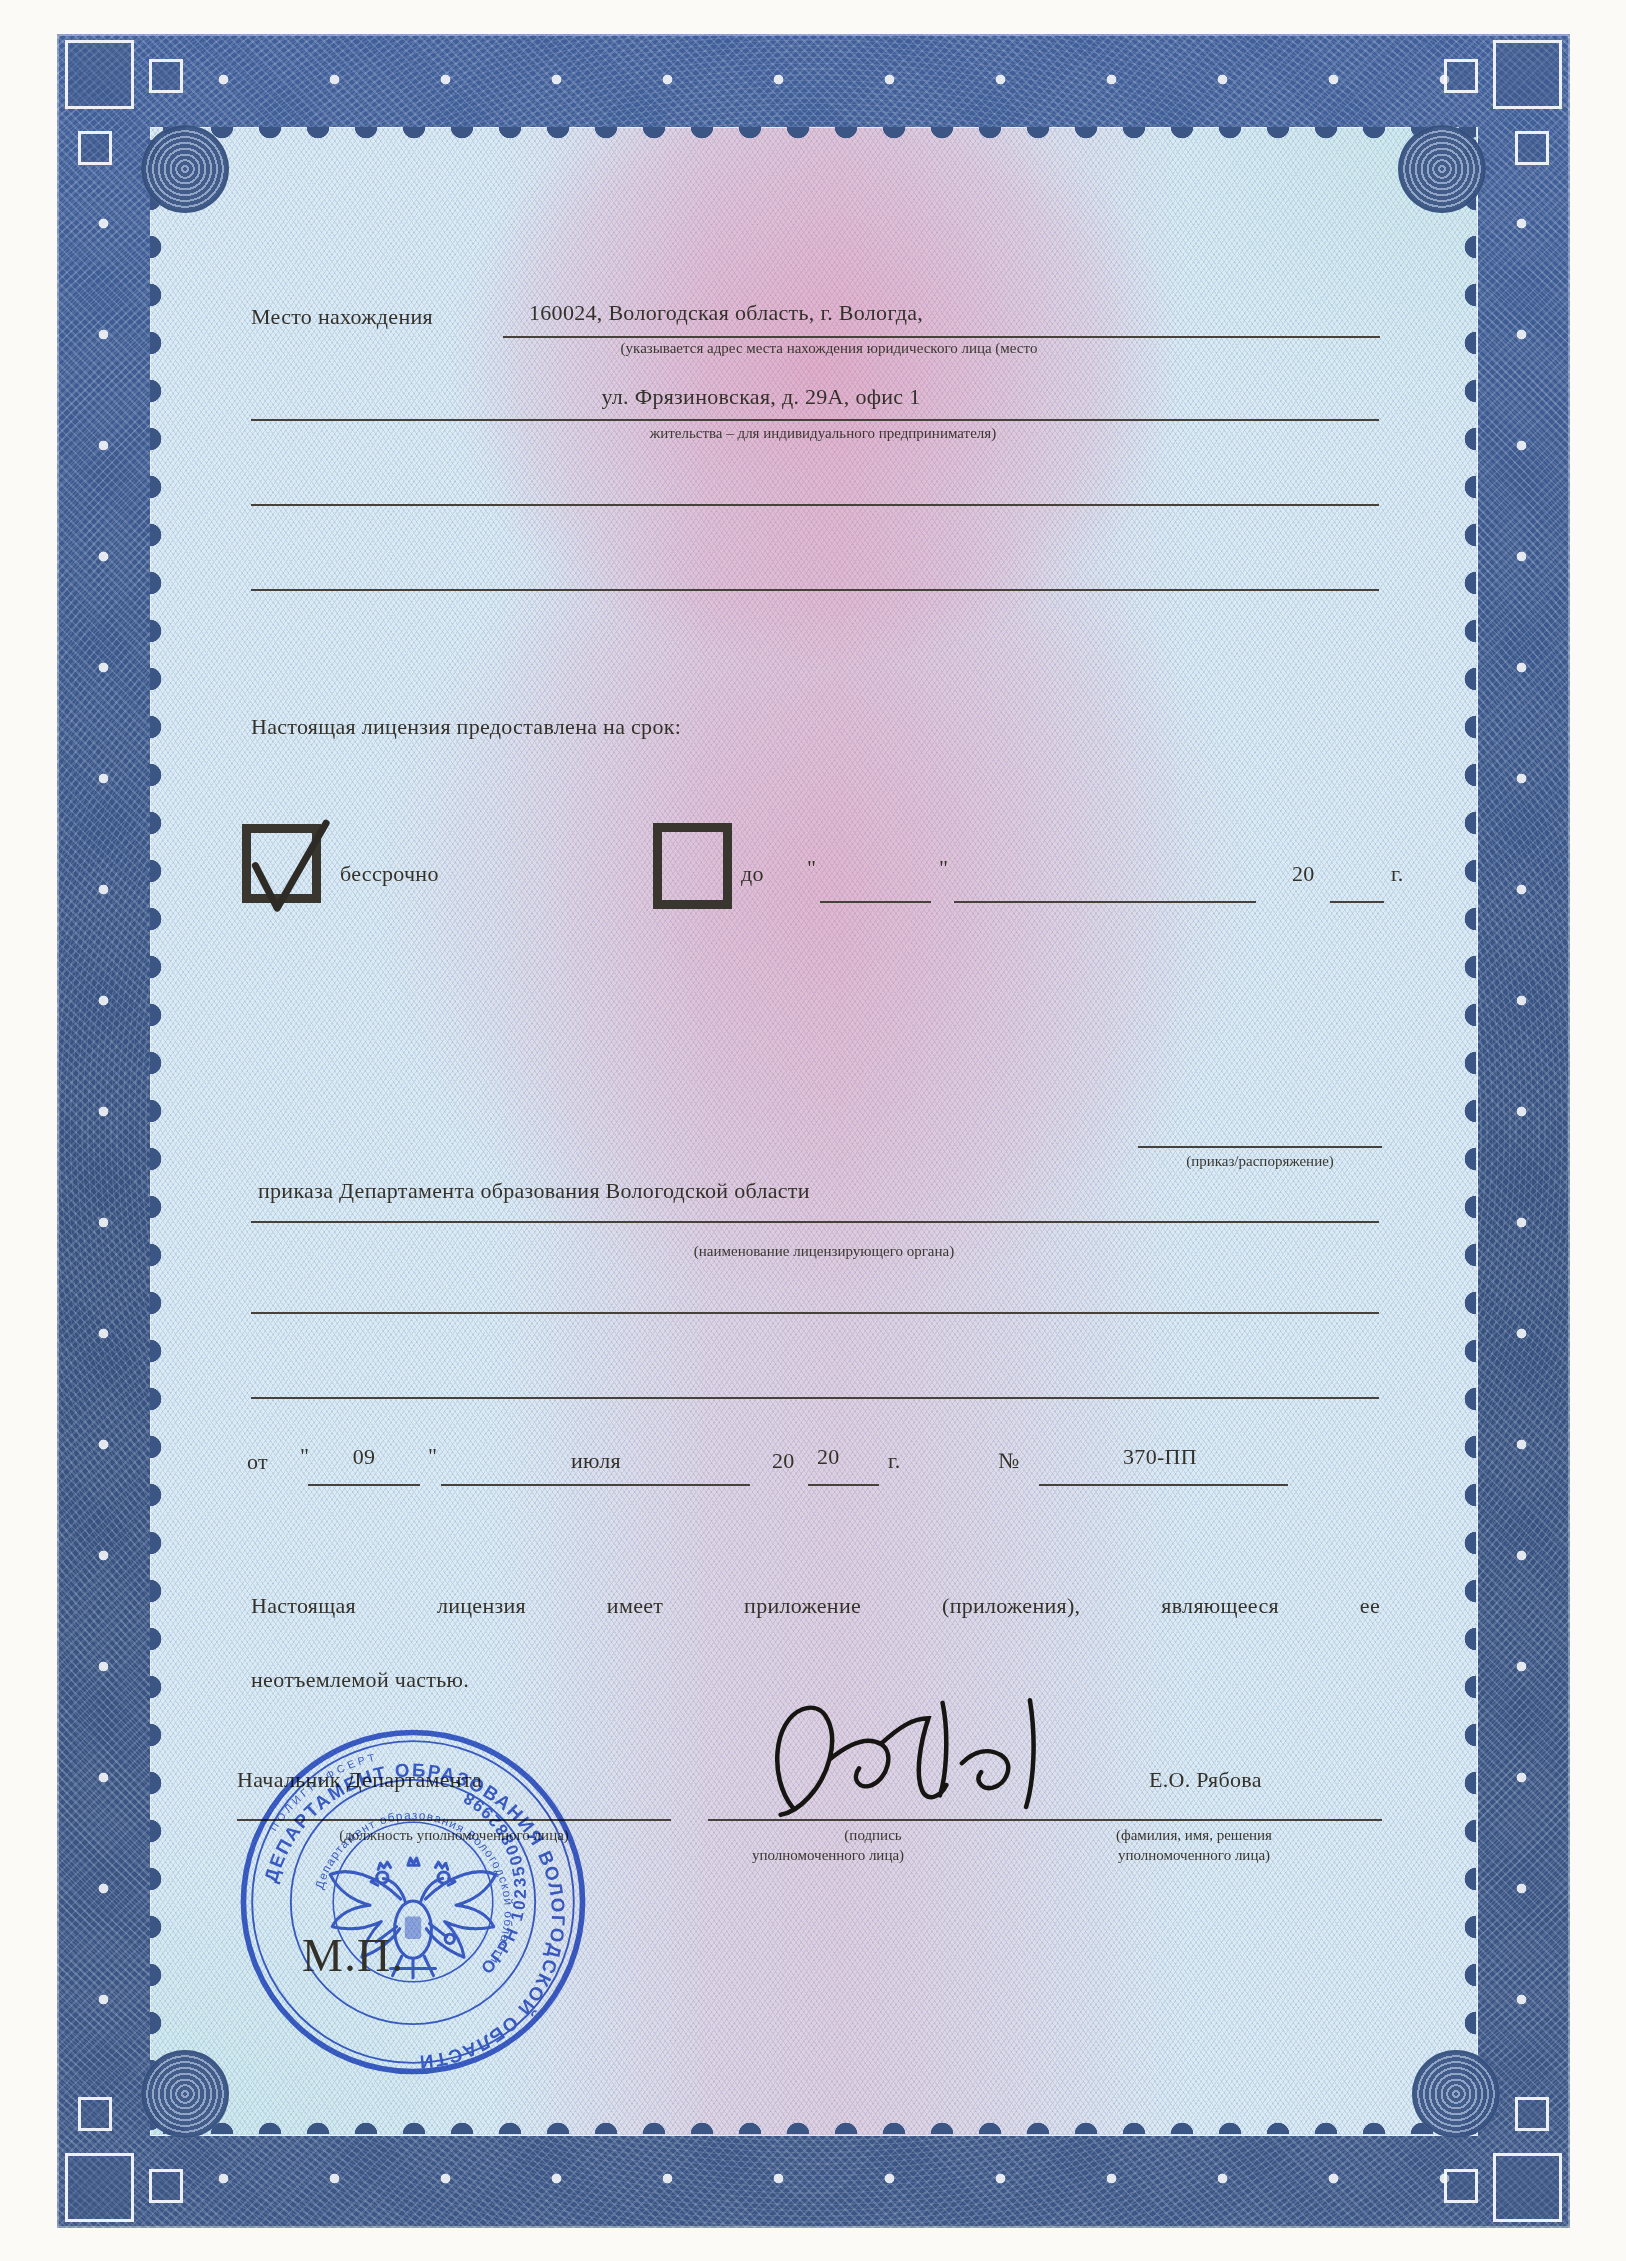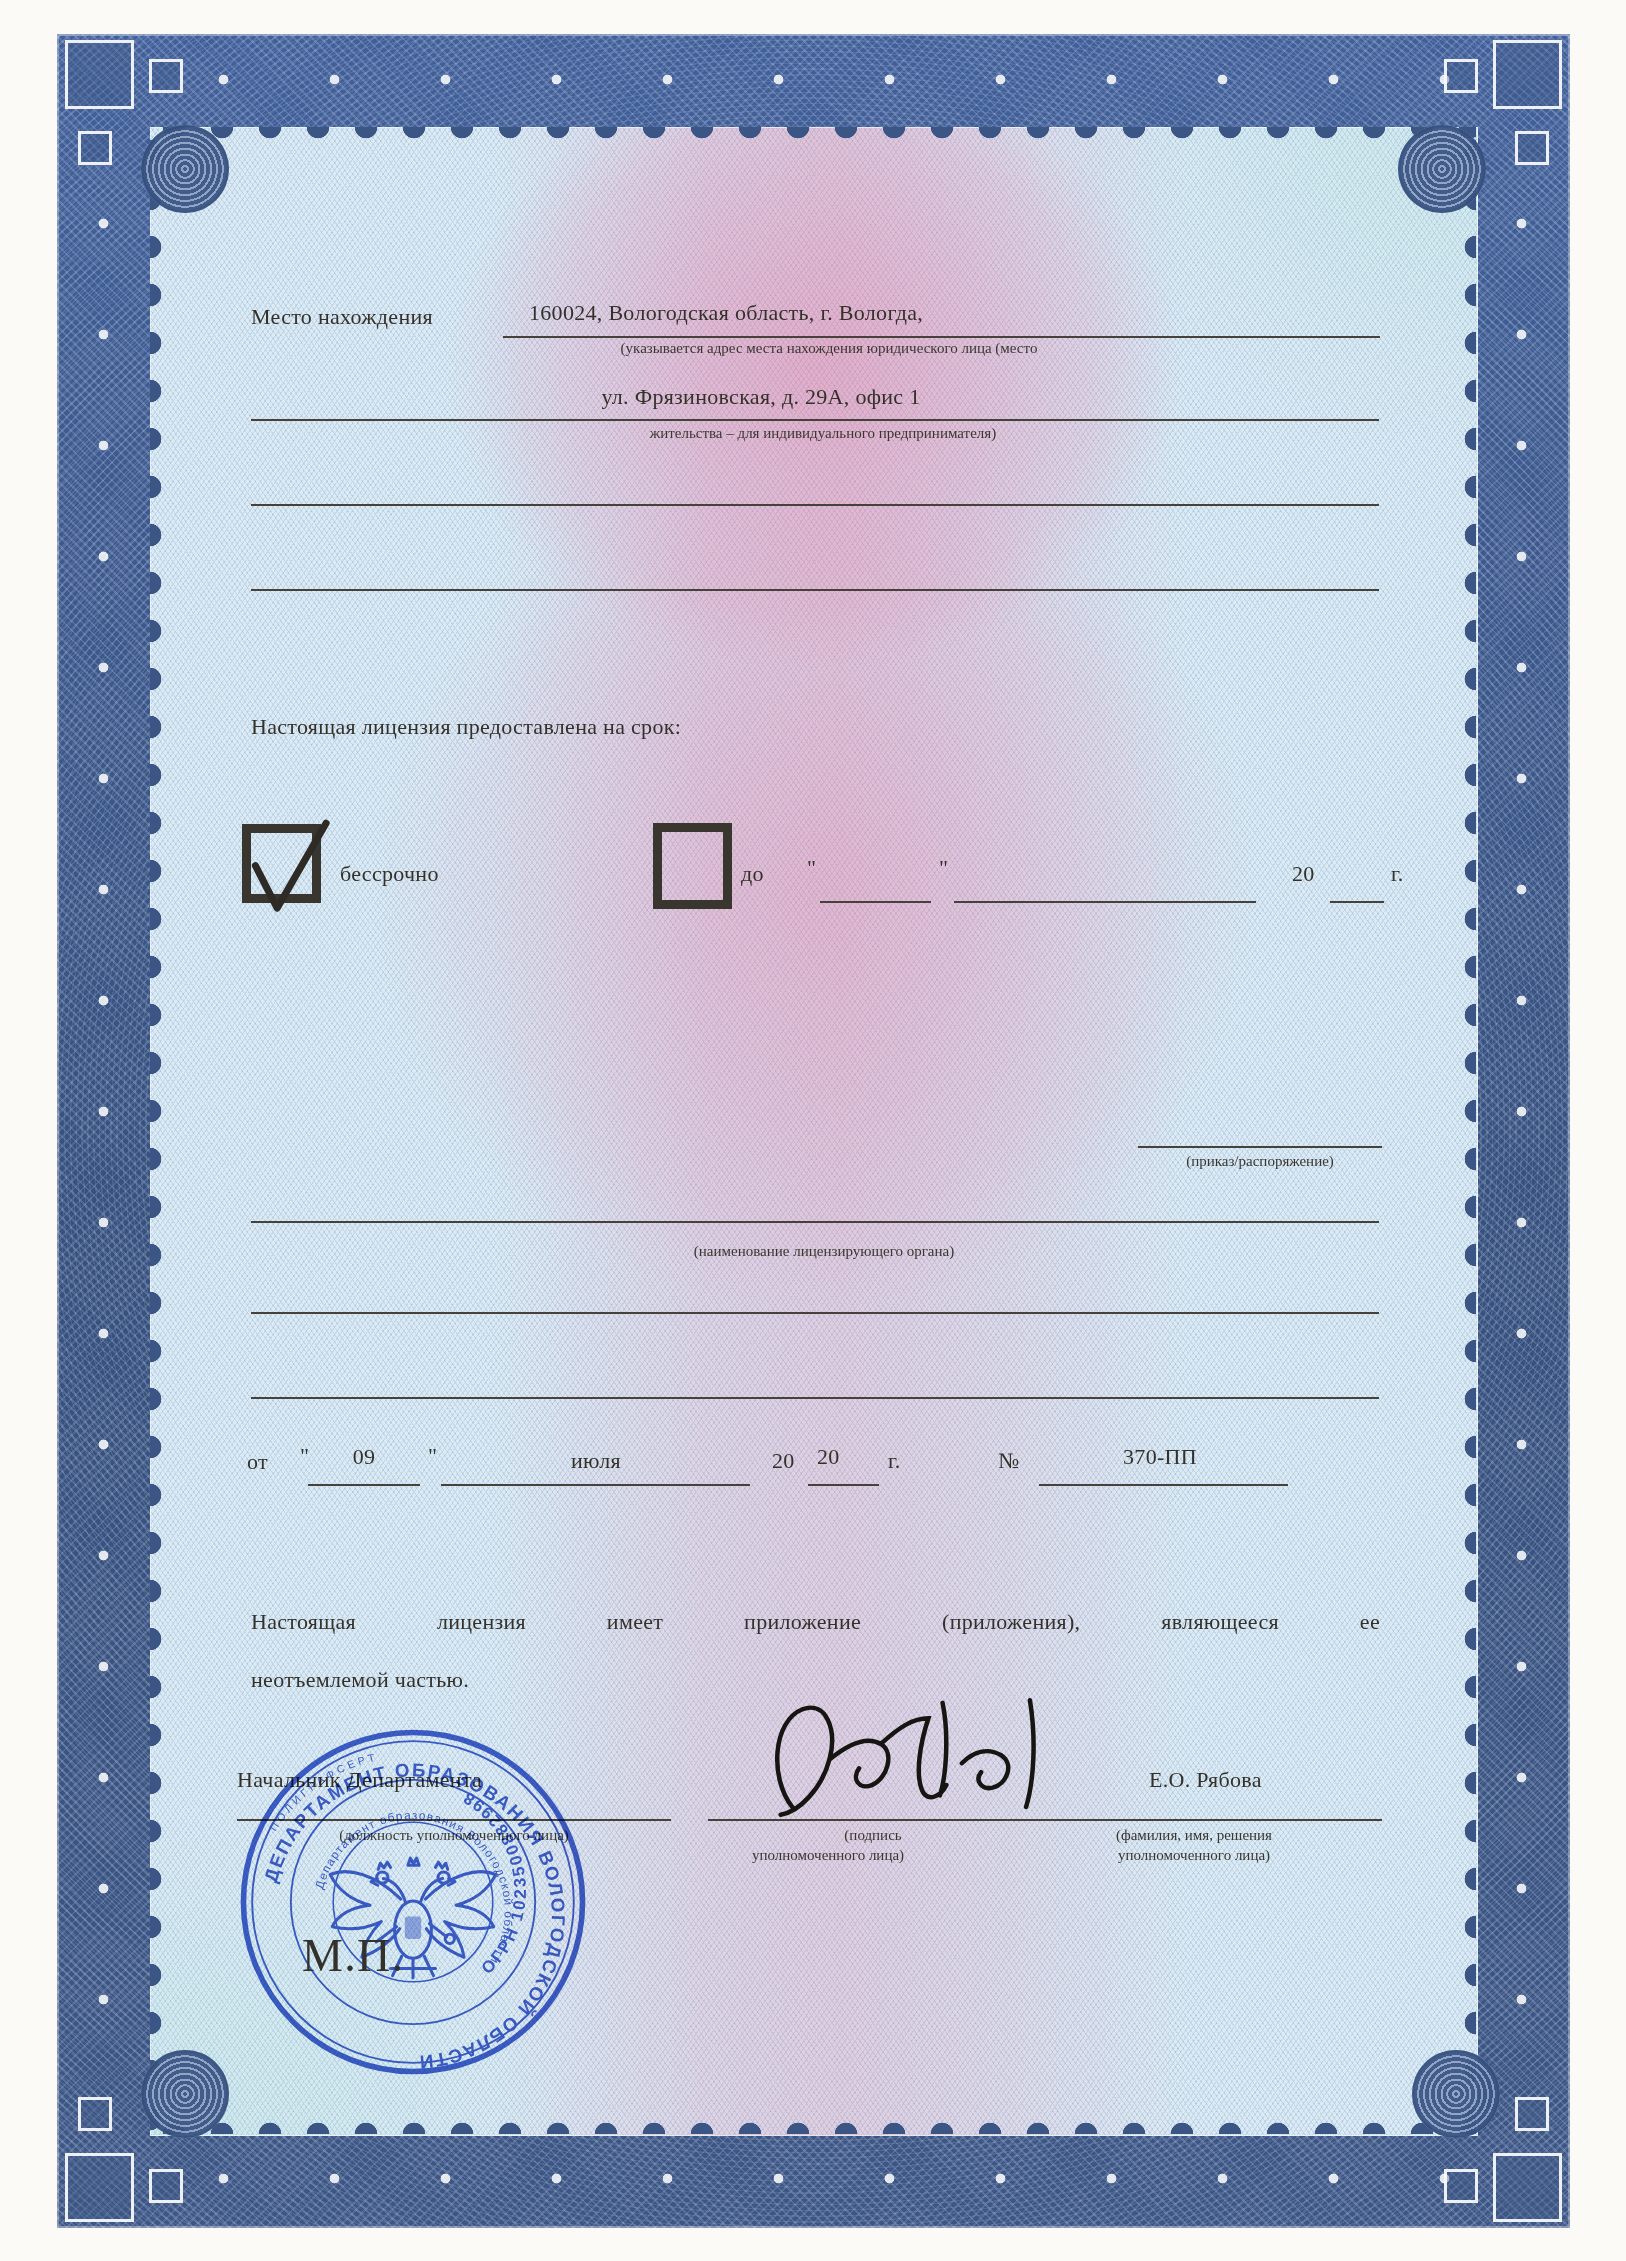--- a/index.html
+++ b/index.html
@@ -41,21 +41,21 @@
     background:repeating-radial-gradient(circle, #3b5685 0 1.9px, #8fa2c4 1.9px 3.9px, #3b5685 3.9px 5.8px);
     box-shadow:inset 0 0 0 2.6px #35507e;opacity:.95;}
   .corner{position:absolute;width:200px;height:200px;}
   .corner .sq{position:absolute;border:3.9px solid rgba(255,255,255,.9);background:rgba(59,86,133,.35);}
   
   .t{position:absolute;white-space:nowrap;}
   .big{font-size:22px;letter-spacing:0.3px;}
   .cap{font-size:15px;color:#3a3731;}
   .ctr{transform:translateX(-50%);}
   .rule{position:absolute;height:1.9px;background:#46423b;}
-  .just{white-space:normal;text-align:justify;text-align-last:justify;margin-top:16px;}
+  .just{white-space:normal;text-align:justify;text-align-last:justify;}
   .box{position:absolute;border:9.7px solid #39362f;background:transparent;}
   .mp{font-size:46px;letter-spacing:1.3px;}
   .stamp{position:absolute;mix-blend-mode:multiply;opacity:.88;}
   .sigsvg{position:absolute;}
 </style>
 </head>
 <body>
 
 <div class="page">
 
@@ -122,20 +122,21 @@
   <div class="rule" style="left:820px;top:901px;width:111px;"></div>
   <div class="t big" style="left:939px;top:855px;">"</div>
   <div class="rule" style="left:954px;top:901px;width:302px;"></div>
   <div class="t big" style="left:1292px;top:861px;">20</div>
   <div class="rule" style="left:1330px;top:901px;width:54px;"></div>
   <div class="t big" style="left:1391px;top:861px;">г.</div>
 
   <div class="rule" style="left:1138px;top:1146px;width:244px;"></div>
   <div class="t cap ctr" style="left:1260px;top:1153px;">(приказ/распоряжение)</div>
 
+  <div class="t big" style="left:258px;top:1178px;">приказа Департамента образования Вологодской области</div>
   <div class="rule" style="left:251px;top:1221px;width:1128px;"></div>
   <div class="t cap ctr" style="left:824px;top:1227px;margin-top:16px;">(наименование лицензирующего органа)</div>
 
   <div class="rule" style="left:251px;top:1312px;width:1128px;"></div>
   <div class="rule" style="left:251px;top:1397px;width:1128px;"></div>
 
   <div class="t big" style="left:247px;top:1449px;">от</div>
   <div class="t big" style="left:300px;top:1443px;">"</div>
   <div class="rule" style="left:308px;top:1484px;width:112px;"></div>
   <div class="t big ctr" style="left:364px;top:1444px;">09</div>

